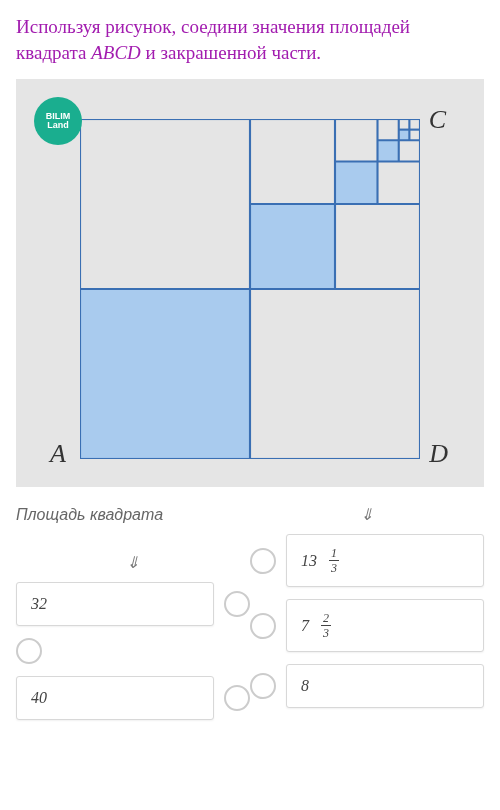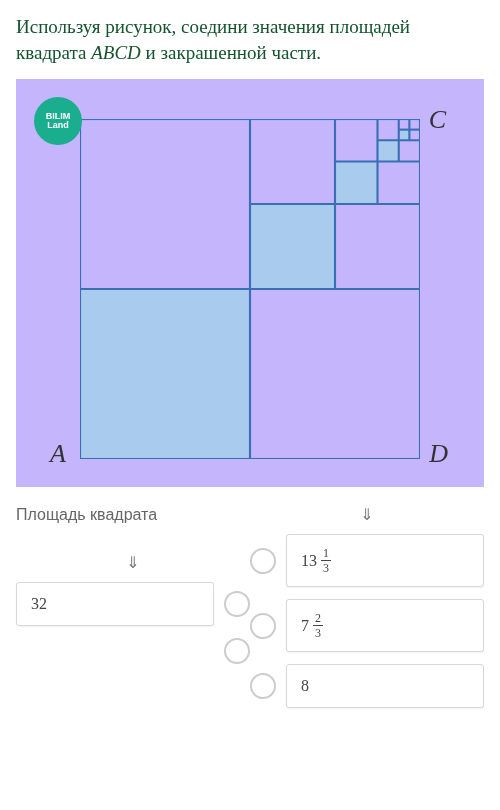--- a/index.html
+++ b/index.html
@@ -10,29 +10,29 @@
     body {
       font-family: Georgia, 'Times New Roman', serif;
       background: #ffffff;
       width: 500px;
       padding: 14px 16px;
       color: #4a4a4a;
     }
     .question-text {
       font-size: 19px;
       line-height: 1.35;
-      color: #14532d;
+      color: #a21caf;
       margin-bottom: 14px;
     }
     .question-text .math {
       font-style: italic;
       font-family: 'Times New Roman', serif;
     }
     .diagram-container {
-      background: #c4b5fd;
+      background: #e5e5e5;
       padding: 10px 10px 18px 10px;
       position: relative;
       margin-bottom: 18px;
     }
     .bilim-badge {
       position: absolute;
       top: 18px;
       left: 18px;
       width: 48px;
       height: 48px;
@@ -68,20 +68,21 @@
     .label-D { bottom: -10px; right: -28px; }
     .square-svg {
       width: 100%;
       height: 100%;
       display: block;
     }
     .columns {
       display: flex;
       margin-top: 6px;
       font-family: Arial, sans-serif;
+      font-style: italic;
     }
     .column {
       flex: 1;
     }
     .column-header {
       font-size: 16px;
       color: #666;
       text-align: left;
       line-height: 1.3;
       min-height: 44px;
@@ -111,30 +112,30 @@
       font-family: 'Times New Roman', serif;
     }
     .radio-dot {
       width: 26px;
       height: 26px;
       border: 2px solid #ccc;
       border-radius: 50%;
       background: #fff;
       flex-shrink: 0;
     }
-    .left-col .option-row { justify-content: flex-end; }
+    .left-col .option-row { justify-content: space-between; }
     .right-col .option-row .radio-dot { order: -1; }
     .frac {
       display: inline-flex;
       align-items: center;
       gap: 2px;
     }
     .frac .whole {
       font-size: 16px;
-      margin-right: 2px;
+      margin-right: 10px;
     }
     .frac .stack {
       display: inline-flex;
       flex-direction: column;
       align-items: center;
       font-size: 12px;
       line-height: 1;
     }
     .frac .stack .num {
       border-bottom: 1px solid #444;
@@ -190,20 +191,24 @@
   <div class="column left-col">
     <div class="column-header">Площадь квадрата</div>
     <div class="down-arr">⇓</div>
     <div class="option-row">
       <div class="option-tile">32</div>
       <div class="radio-dot"></div>
     </div>
     <div class="option-row">
       <div class="radio-dot"></div>
     </div>
+    <div class="option-row">
+      <div class="option-tile">40</div>
+      <div class="radio-dot"></div>
+    </div>
   </div>
 
   <div class="column right-col">
     <div class="down-arr">⇓</div>
     <div class="option-row">
       <div class="radio-dot"></div>
       <div class="option-tile">
         <span class="frac">
           <span class="whole">13</span>
           <span class="stack">

